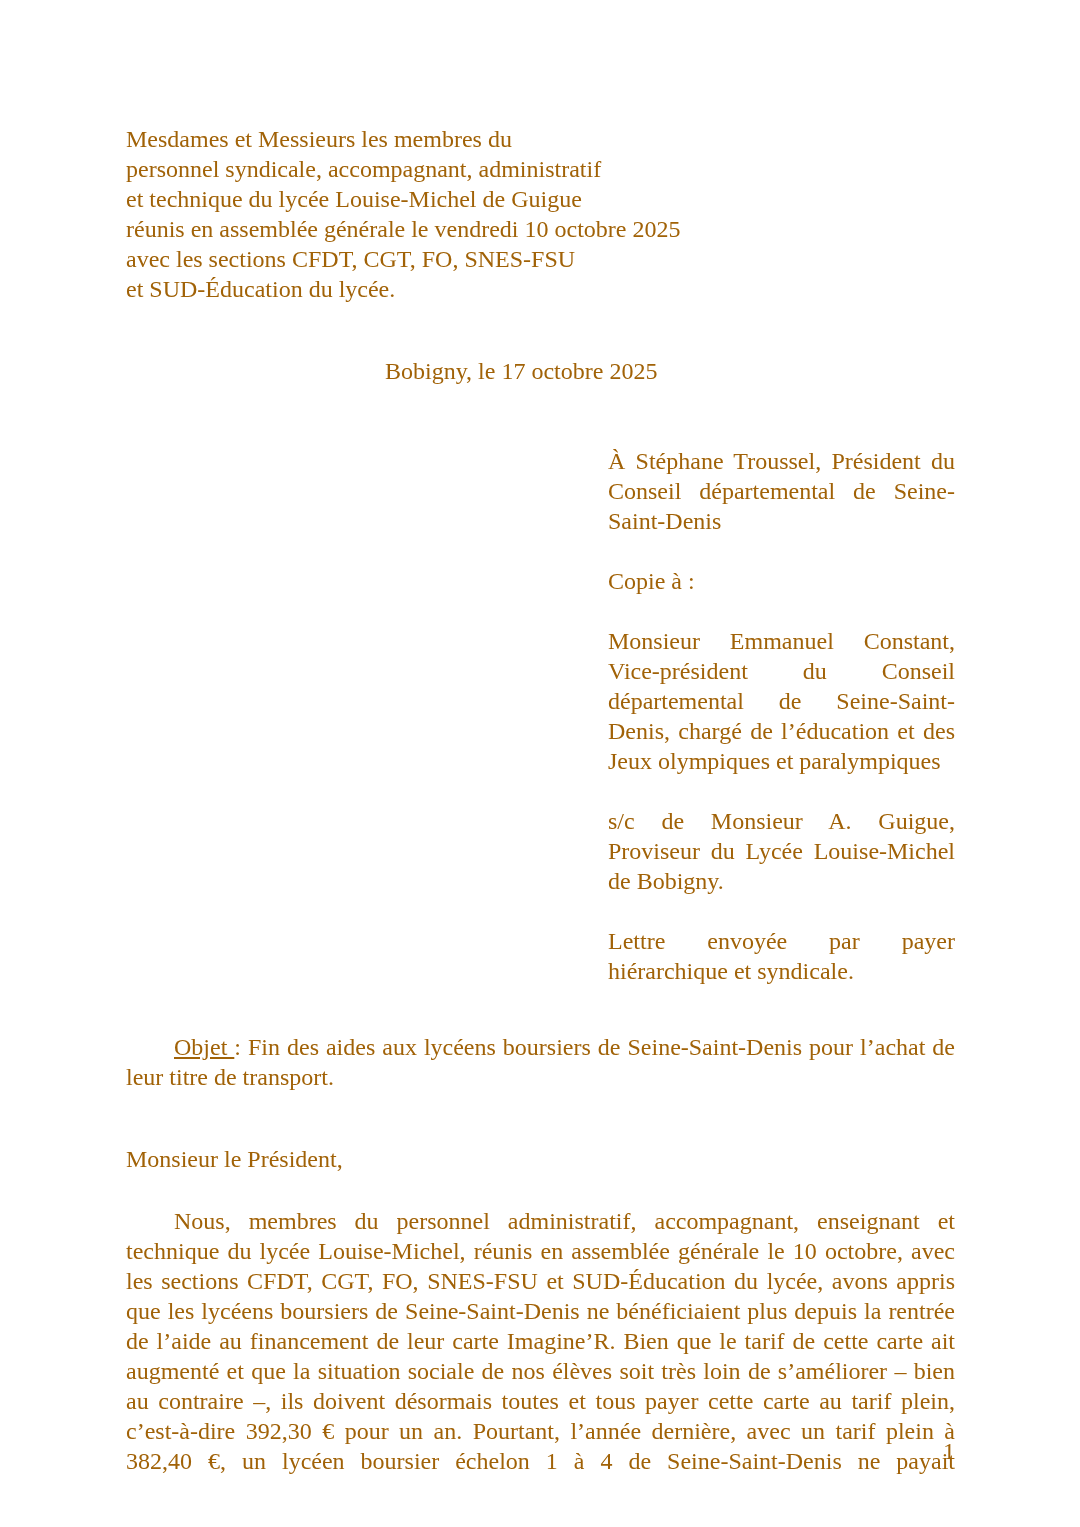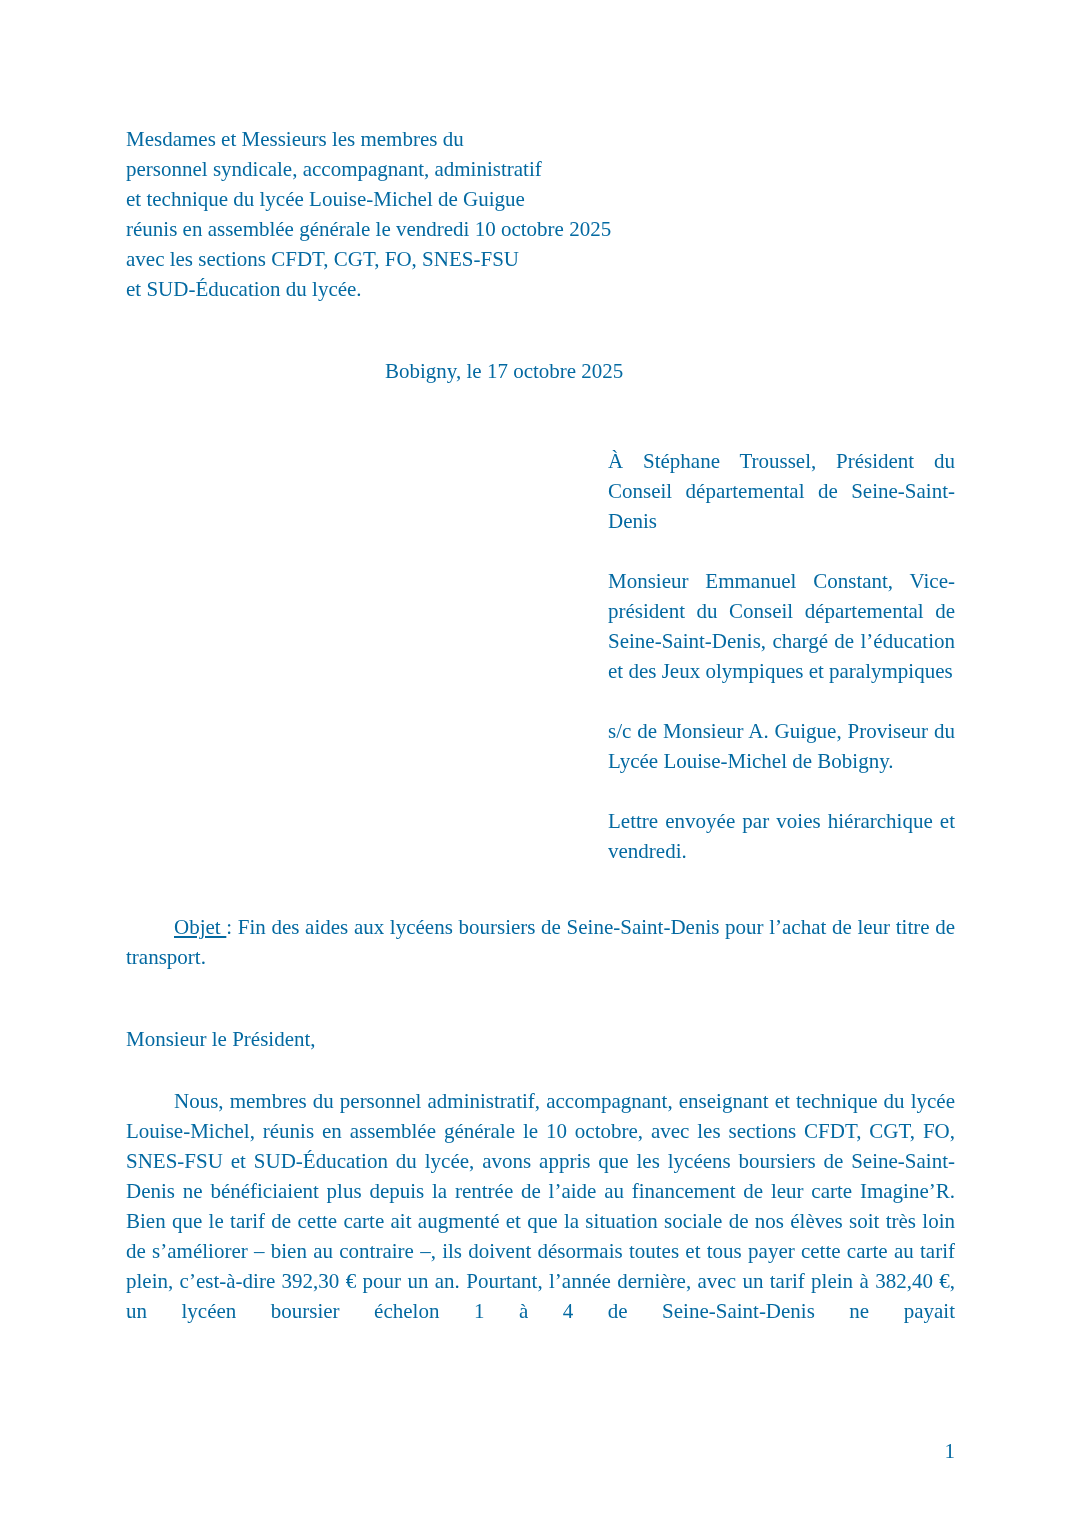--- a/index.html
+++ b/index.html
@@ -6,23 +6,23 @@
     margin: 0;
     padding: 0;
     background: #ffffff;
   }
   .page {
     position: relative;
     width: 1080px;
     height: 1527px;
     margin: 0 auto;
     background: #ffffff;
-    color: #0369a1;
+    color: #a16207;
     font-family: "Liberation Serif", "DejaVu Serif", serif;
-    font-size: 21px;
+    font-size: 24px;
     line-height: 30px;
     box-sizing: border-box;
     padding: 124px 125px 0 126px;
     overflow: hidden;
   }
   .sender-block { text-align: left; }
   .sender-line { white-space: nowrap; }
   .dateline {
     margin: 52px 0 16px 259px;
     white-space: nowrap;
@@ -71,23 +71,24 @@
     <div class="sender-line">et technique du lycée Louise-Michel de Guigue</div>
     <div class="sender-line">réunis en assemblée générale le vendredi 10 octobre 2025</div>
     <div class="sender-line">avec les sections CFDT, CGT, FO, SNES-FSU</div>
     <div class="sender-line">et SUD-Éducation du lycée.</div>
   </div>
 
   <div class="dateline">Bobigny, le 17 octobre 2025</div>
 
   <div class="recipient-block">
     <p>À Stéphane Troussel, Président du Conseil départemental de Seine-Saint-Denis</p>
+    <p>Copie à :</p>
     <p>Monsieur Emmanuel Constant, Vice-président du Conseil départemental de Seine-Saint-Denis, chargé de l’éducation et des Jeux olympiques et paralympiques</p>
     <p>s/c de Monsieur A. Guigue, Proviseur du Lycée Louise-Michel de Bobigny.</p>
-    <p>Lettre envoyée par voies hiérarchique et vendredi.</p>
+    <p>Lettre envoyée par payer hiérarchique et syndicale.</p>
   </div>
 
   <p class="subject"><span class="u">Objet&nbsp;</span><span>: Fin des aides aux lycéens boursiers de Seine-Saint-Denis pour l’achat de leur titre de transport.</span></p>
 
   <p class="salutation">Monsieur le Président,</p>
 
   <p class="body-par">Nous, membres du personnel administratif, accompagnant, enseignant et technique du lycée Louise-Michel, réunis en assemblée générale le 10 octobre, avec les sections CFDT, CGT, FO, SNES-FSU et SUD-Éducation du lycée, avons appris que les lycéens boursiers de Seine-Saint-Denis ne bénéficiaient plus depuis la rentrée de l’aide au financement de leur carte Imagine’R. Bien que le tarif de cette carte ait augmenté et que la situation sociale de nos élèves soit très loin de s’améliorer – bien au contraire –, ils doivent désormais toutes et tous payer cette carte au tarif plein, c’est-à-dire 392,30 € pour un an. Pourtant, l’année dernière, avec un tarif plein à 382,40 €, un lycéen boursier échelon 1 à 4 de Seine-Saint-Denis ne payait</p>
 
   <div class="page-number">1</div>
 

